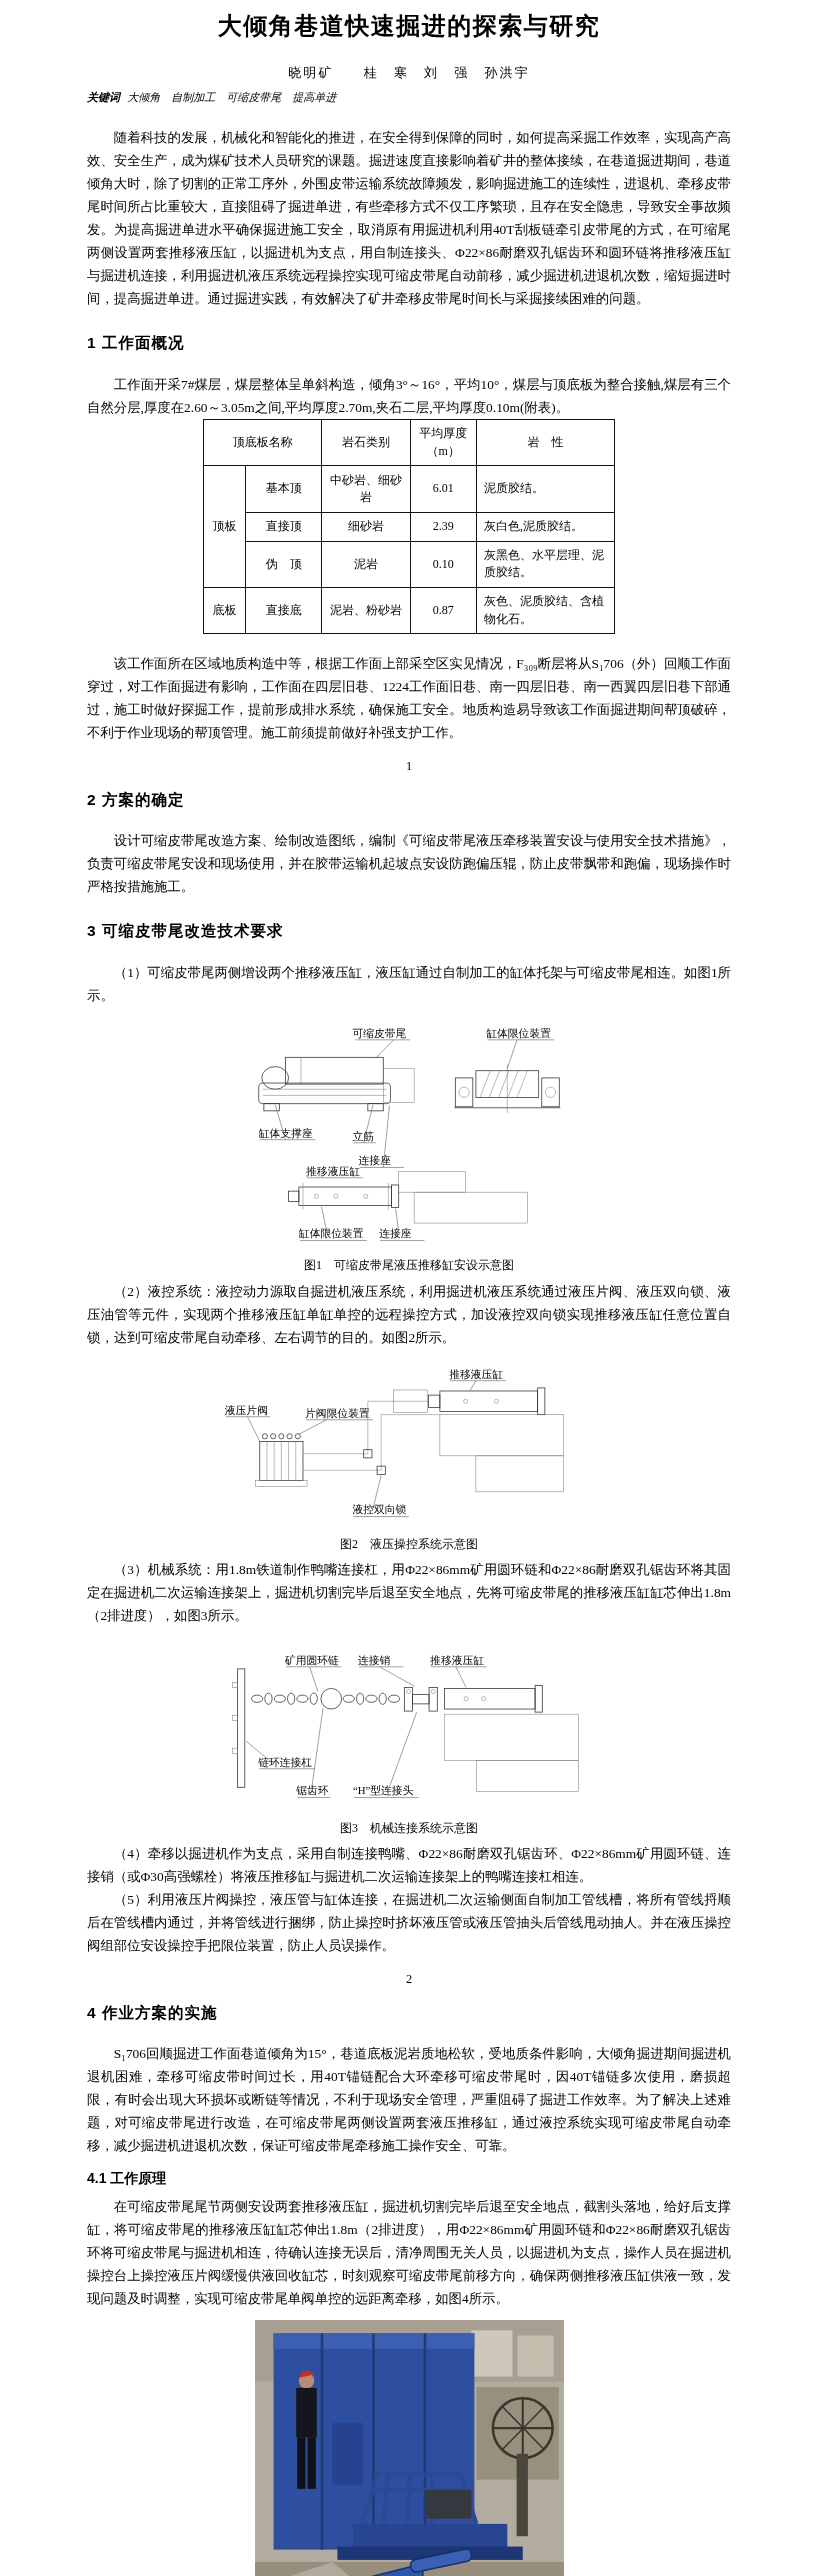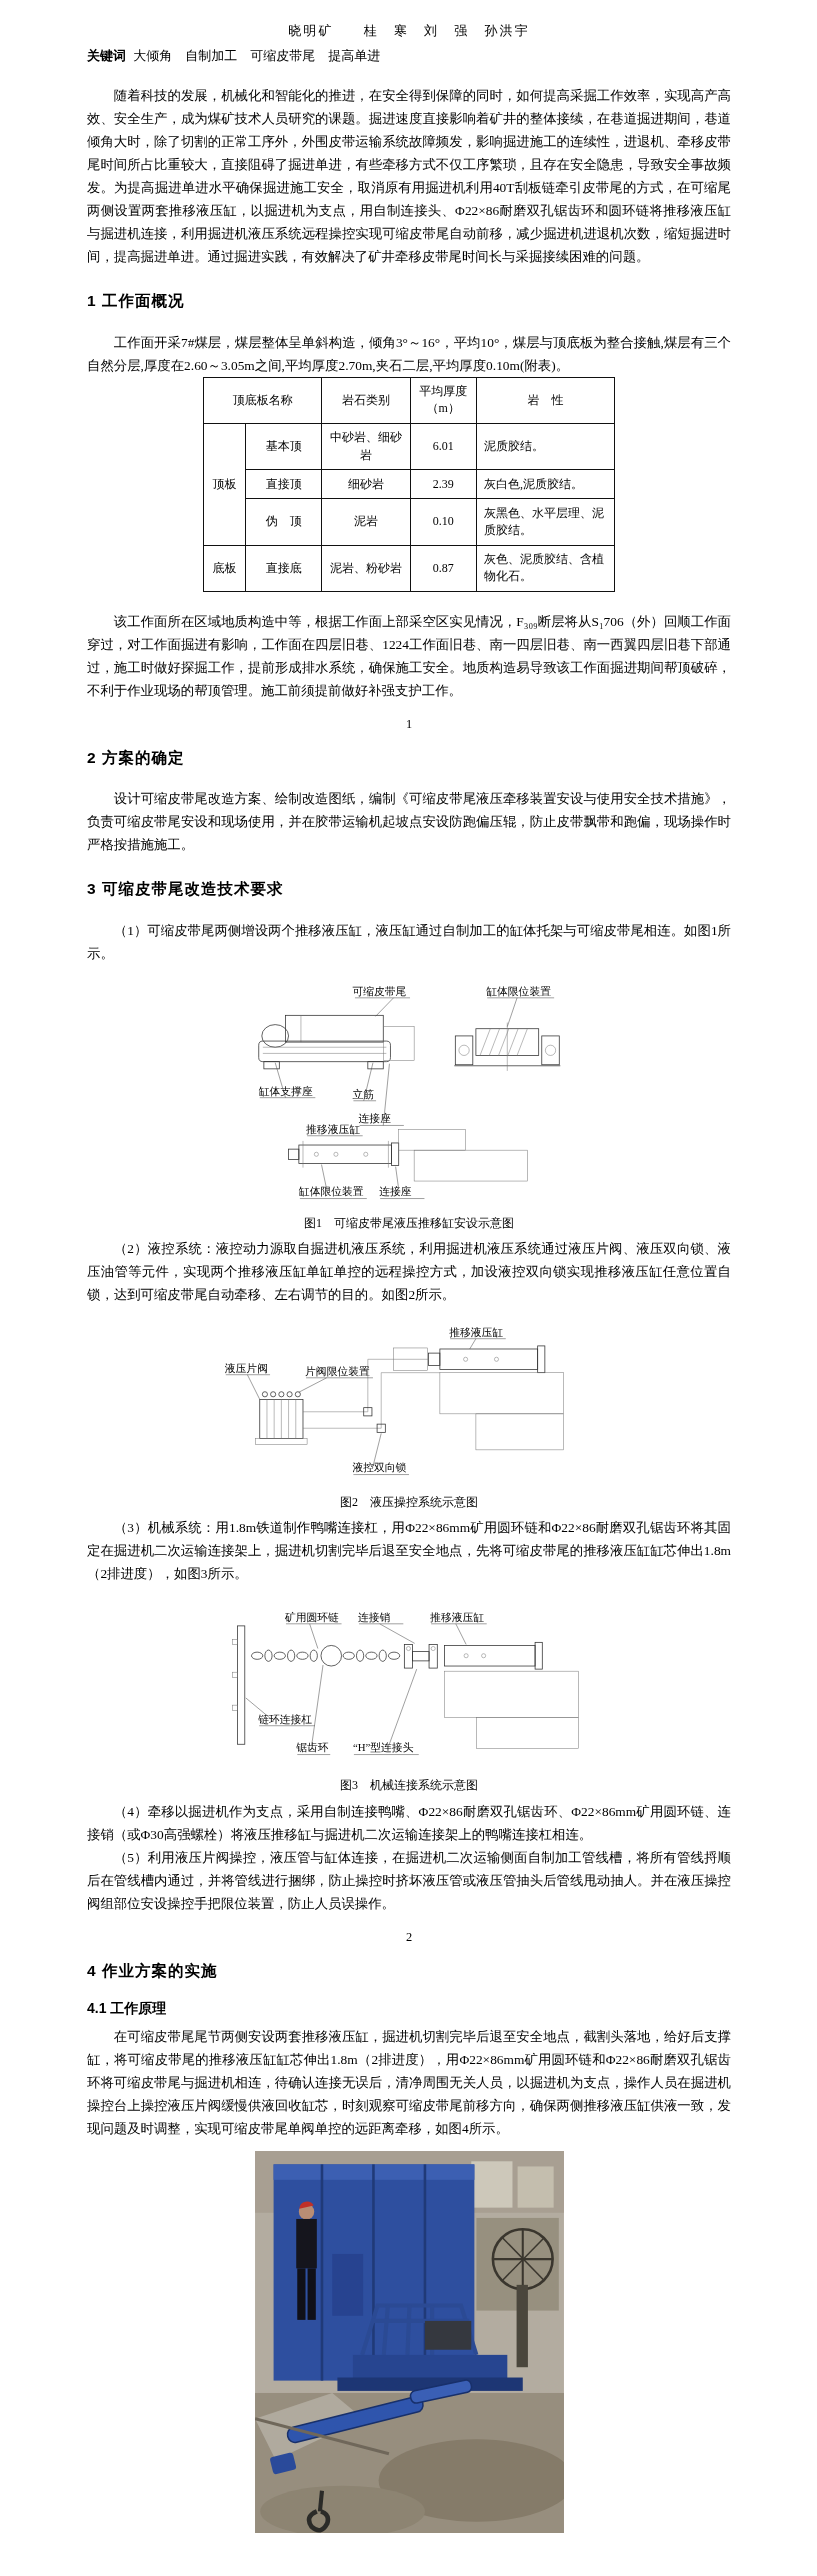--- a/index.html
+++ b/index.html
@@ -16,21 +16,21 @@
     font-family:"Liberation Serif", serif;
   }
   .authors{
     text-align:center;font-size:13px;letter-spacing:2.1px;
     margin:21.6px 0 0 0;
   }
   .abstract{
     font-size:10.3px;line-height:23px;text-align:justify;
     margin:17.5px 0 0 0;
   }
-  .kw{font-size:13px;line-height:23px;margin:4.1px 0 0 0;}
+  .kw{font-size:11px;line-height:23px;margin:4.1px 0 0 0;font-style:italic;}
   .blabel{font-weight:700;font-family:"Liberation Sans", sans-serif;margin-right:7.2px;}
   p.body{
     font-size:13.4px;line-height:23px;text-align:justify;
     text-indent:2em;margin:0;
   }
   .gap-m{height:17.5px;}
   h2.sec{
     font-size:15.5px;font-weight:700;margin:23px 0 18.5px 0;
     font-family:"Liberation Sans", sans-serif;letter-spacing:1px;
   }
@@ -64,20 +64,21 @@
   .fline{stroke:#333;stroke-width:1.5;fill:none;}
   .fthin{stroke:#777;stroke-width:1;fill:none;}
   .lead{stroke:#444;stroke-width:1;fill:none;}
 </style>
 </head>
 <body>
 
 <div class="doc">
   <div class="content">
 
+    <h1 class="title">大倾角巷道快速掘进的探索与研究</h1>
 
     <div class="authors">晓明矿　　桂　寒　刘　强　孙洪宇</div>
 
 
     <p class="kw"><span class="blabel">关键词</span><span>大倾角　自制加工　可缩皮带尾　提高单进</span></p>
 
     <div class="gap-m"></div>
 
     <p class="body">随着科技的发展，机械化和智能化的推进，在安全得到保障的同时，如何提高采掘工作效率，实现高产高效、安全生产，成为煤矿技术人员研究的课题。掘进速度直接影响着矿井的整体接续，在巷道掘进期间，巷道倾角大时，除了切割的正常工序外，外围皮带运输系统故障频发，影响掘进施工的连续性，进退机、牵移皮带尾时间所占比重较大，直接阻碍了掘进单进，有些牵移方式不仅工序繁琐，且存在安全隐患，导致安全事故频发。为提高掘进单进水平确保掘进施工安全，取消原有用掘进机利用40T刮板链牵引皮带尾的方式，在可缩尾两侧设置两套推移液压缸，以掘进机为支点，用自制连接头、Φ22×86耐磨双孔锯齿环和圆环链将推移液压缸与掘进机连接，利用掘进机液压系统远程操控实现可缩皮带尾自动前移，减少掘进机进退机次数，缩短掘进时间，提高掘进单进。通过掘进实践，有效解决了矿井牵移皮带尾时间长与采掘接续困难的问题。</p>
 
@@ -323,20 +324,21 @@
       </svg>
       <div class="figcap">图3　机械连接系统示意图</div>
     </div>
 
     <p class="body">（4）牵移以掘进机作为支点，采用自制连接鸭嘴、Φ22×86耐磨双孔锯齿环、Φ22×86mm矿用圆环链、连接销（或Φ30高强螺栓）将液压推移缸与掘进机二次运输连接架上的鸭嘴连接杠相连。</p>
     <p class="body">（5）利用液压片阀操控，液压管与缸体连接，在掘进机二次运输侧面自制加工管线槽，将所有管线捋顺后在管线槽内通过，并将管线进行捆绑，防止操控时挤坏液压管或液压管抽头后管线甩动抽人。并在液压操控阀组部位安设操控手把限位装置，防止人员误操作。</p>
 
     <div class="pagenum">2</div>
 
     <h2 class="sec" style="margin-top:5.2px">4  作业方案的实施</h2>
+    <p class="body">S₁706回顺掘进工作面巷道倾角为15°，巷道底板泥岩质地松软，受地质条件影响，大倾角掘进期间掘进机退机困难，牵移可缩皮带时间过长，用40T锚链配合大环牵移可缩皮带尾时，因40T锚链多次使用，磨损超限，有时会出现大环损坏或断链等情况，不利于现场安全管理，严重阻碍了掘进工作效率。为了解决上述难题，对可缩皮带尾进行改造，在可缩皮带尾两侧设置两套液压推移缸，通过液控系统实现可缩皮带尾自动牵移，减少掘进机进退机次数，保证可缩皮带尾牵移施工操作安全、可靠。</p>
     <h3 class="sub">4.1 工作原理</h3>
     <p class="body">在可缩皮带尾尾节两侧安设两套推移液压缸，掘进机切割完毕后退至安全地点，截割头落地，给好后支撑缸，将可缩皮带尾的推移液压缸缸芯伸出1.8m（2排进度），用Φ22×86mm矿用圆环链和Φ22×86耐磨双孔锯齿环将可缩皮带尾与掘进机相连，待确认连接无误后，清净周围无关人员，以掘进机为支点，操作人员在掘进机操控台上操控液压片阀缓慢供液回收缸芯，时刻观察可缩皮带尾前移方向，确保两侧推移液压缸供液一致，发现问题及时调整，实现可缩皮带尾单阀单控的远距离牵移，如图4所示。</p>
 
     <div class="fig">
       <svg width="309" height="382" viewBox="0 0 600 742">
         <rect x="0" y="0" width="600" height="742" fill="#b3aca0"></rect>
         <rect x="0" y="0" width="600" height="120" fill="#a89f92"></rect>
         <rect x="420" y="20" width="80" height="90" fill="#cdc8ba"></rect>
         <rect x="510" y="30" width="70" height="80" fill="#c4beae"></rect>
         <rect x="430" y="130" width="160" height="180" fill="#97907f"></rect>

